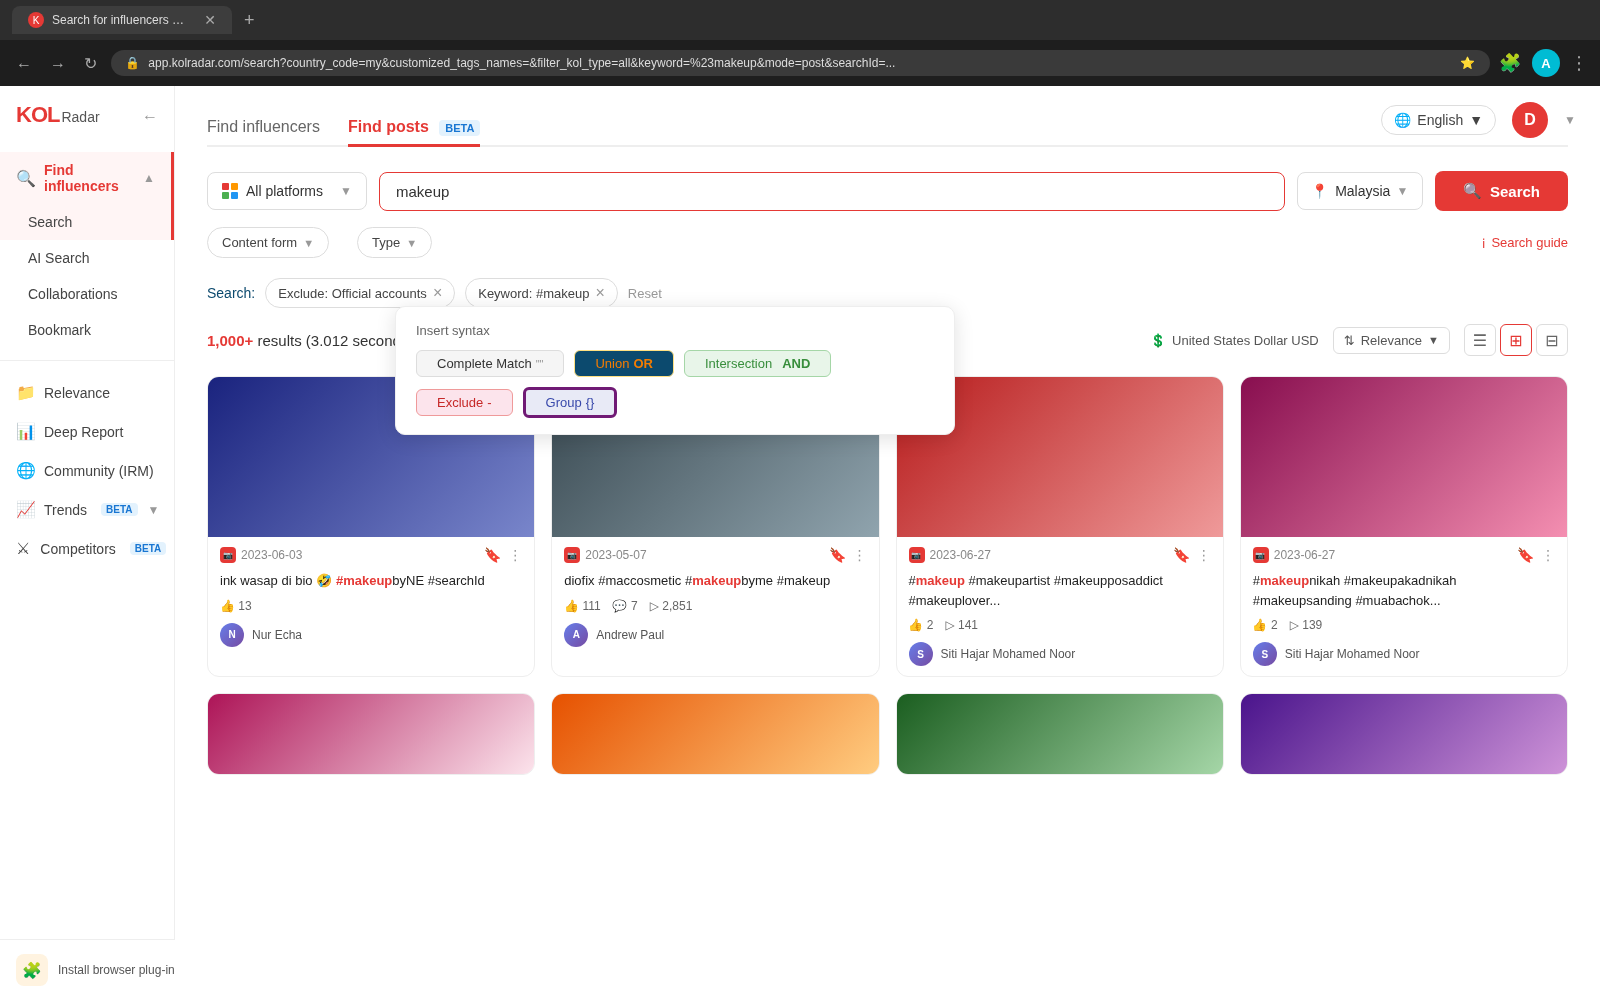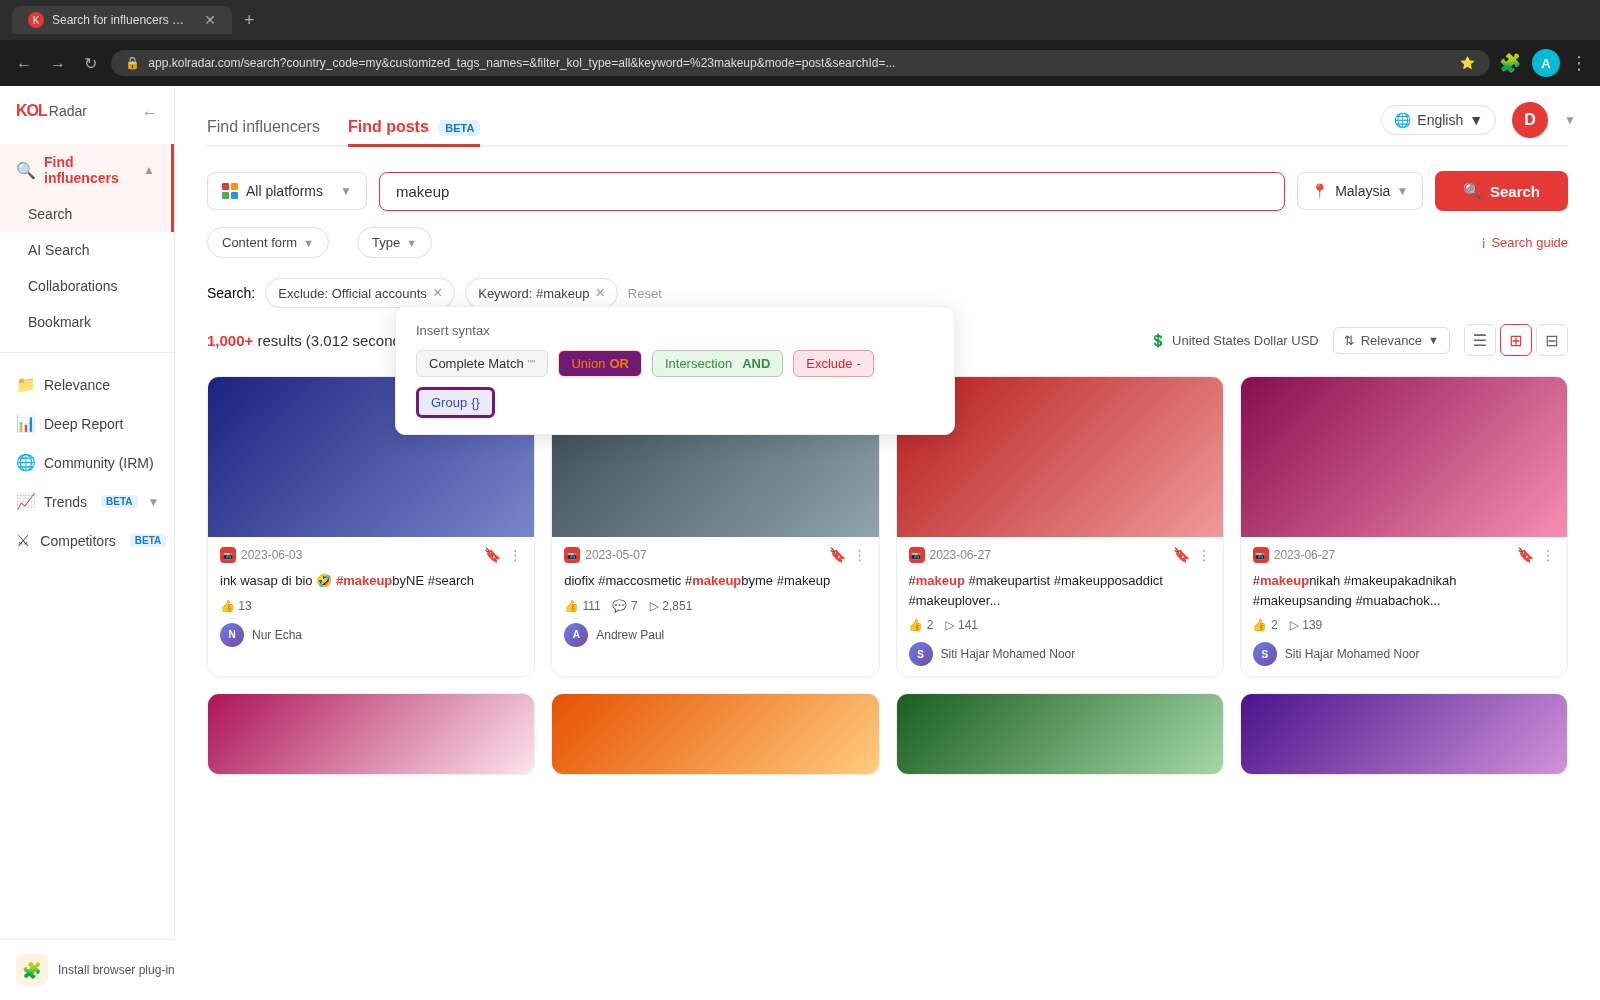--- a/index.html
+++ b/index.html
@@ -19,21 +19,21 @@
     .address-text { color: #ddd; font-size: 12px; flex: 1; white-space: nowrap; overflow: hidden; text-overflow: ellipsis; }
     .nav-actions { display: flex; align-items: center; gap: 10px; color: #aaa; font-size: 14px; }
     .profile-circle { width: 28px; height: 28px; background: #00bcd4; border-radius: 50%; display: flex; align-items: center; justify-content: center; color: white; font-size: 13px; font-weight: bold; }
 
     
     .app { display: flex; height: calc(1000px - 86px); background: #fff; }
 
     
     .sidebar { width: 175px; background: #fff; border-right: 1px solid #eee; display: flex; flex-direction: direction; flex-direction: column; padding: 16px 0; }
     .logo { padding: 0 16px 20px; display: flex; align-items: center; gap: 6px; }
-    .logo-kol { font-size: 16px; font-weight: 900; color: #e53935; letter-spacing: -1px; }
+    .logo-kol { font-size: 22px; font-weight: 900; color: #e53935; letter-spacing: -1px; }
     .logo-radar { font-size: 14px; color: #555; font-weight: 500; }
     .logo-back { color: #999; font-size: 16px; cursor: pointer; margin-left: auto; }
 
     .nav-section { padding: 4px 0; }
     .nav-item { display: flex; align-items: center; gap: 10px; padding: 10px 16px; cursor: pointer; font-size: 14px; color: #444; border-radius: 0; position: relative; }
     .nav-item.active { background: #fff5f5; color: #e53935; font-weight: 600; border-right: 3px solid #e53935; }
     .nav-item.sub-active { background: #fff5f5; border-right: 3px solid #e53935; }
     .nav-item .nav-icon { font-size: 16px; width: 18px; text-align: center; }
     .nav-sub { padding-left: 0; }
     .nav-sub .nav-item { padding-left: 28px; font-size: 14px; }
@@ -73,32 +73,32 @@
     .search-btn { background: #e53935; color: white; border: none; border-radius: 8px; padding: 11px 28px; font-size: 15px; font-weight: 600; cursor: pointer; display: flex; align-items: center; gap: 8px; }
 
     
     .filters-row { display: flex; gap: 28px; margin-bottom: 20px; }
     .filter-btn { display: flex; align-items: center; gap: 6px; border: 1px solid #ddd; border-radius: 20px; padding: 7px 14px; font-size: 13px; color: #444; cursor: pointer; background: white; }
 
     
     .syntax-popup { position: absolute; top: 220px; left: 220px; background: white; border: 1px solid #eee; border-radius: 10px; box-shadow: 0 4px 20px rgba(0,0,0,0.12); padding: 16px 20px; z-index: 100; width: 560px; }
     .syntax-title { font-size: 13px; color: #666; margin-bottom: 12px; font-weight: 500; }
     .syntax-chips { display: flex; align-items: center; gap: 10px; flex-wrap: wrap; }
-    .chip { display: inline-flex; align-items: center; gap: 4px; border-radius: 6px; padding: 5px 12px; font-size: 13px; cursor: pointer; font-weight: 500; }
+    .chip { display: inline-flex; align-items: center; gap: 4px; border-radius: 6px; padding: 5px 20px; font-size: 13px; cursor: pointer; font-weight: 500; }
     .chip-complete { background: #f5f5f5; color: #333; border: 1px solid #ddd; }
-    .chip-union { background: #701a75; color: #f57c00; border: 1px solid #ffe082; }
+    .chip-union { background: #0c4a6e; color: #f57c00; border: 1px solid #ffe082; }
     .chip-union .chip-label { color: #f57c00; font-weight: 700; }
     .chip-intersection { background: #e8f5e9; color: #388e3c; border: 1px solid #a5d6a7; }
     .chip-intersection .chip-label { color: #388e3c; font-weight: 700; margin-left: 6px; }
     .chip-exclude { background: #fce4ec; color: #c62828; border: 1px solid #ef9a9a; }
     .chip-group { background: #e8eaf6; color: #3949ab; border: 3px solid #701a75; }
 
     
     .active-filters { display: flex; align-items: center; gap: 10px; margin-bottom: 16px; font-size: 14px; }
-    .filter-label { color: #000000; font-weight: 500; }
+    .filter-label { color: #0c4a6e; font-weight: 500; }
     .filter-tag { display: flex; align-items: center; gap: 6px; background: white; border: 1px solid #ddd; border-radius: 20px; padding: 5px 12px; font-size: 13px; color: #444; }
     .filter-tag .remove { cursor: pointer; color: #999; font-size: 16px; }
     .reset-btn { color: #999; font-size: 13px; cursor: pointer; }
 
     
     .results-header { display: flex; align-items: center; justify-content: space-between; margin-bottom: 20px; }
     .results-count { font-size: 15px; color: #333; }
     .results-count .highlight { color: #e53935; font-weight: 700; }
     .results-right { display: flex; align-items: center; gap: 14px; }
     .currency-selector { display: flex; align-items: center; gap: 6px; font-size: 13px; color: #555; cursor: pointer; }
@@ -360,21 +360,21 @@
         <div class="post-platform">
           <div style="width:16px;height:16px;background:#e53935;border-radius:4px;display:inline-flex;align-items:center;justify-content:center;color:white;font-size:8px;">📷</div>
           <span>2023-06-03</span>
         </div>
         <div class="post-actions">
           <button class="post-action-btn">🔖</button>
           <button class="post-action-btn">⋮</button>
         </div>
       </div>
       <div class="post-title">
-        <span>ink wasap di bio 🤣 </span><span style="color:#e53935;font-weight:600;">#makeup</span><span>byNE #search</span>
+        <span>ink wasap di bio 🤣 </span><span style="color:#e53935;font-weight:600;">#makeup</span><span>byNE #searchId</span>
       </div>
       <div class="post-stats">
               <span>👍 13</span>
             </div>
       <div class="post-author">
         <div class="avatar-placeholder">N</div>
         <span>Nur Echa</span>
       </div>
     </div>
   </div>

